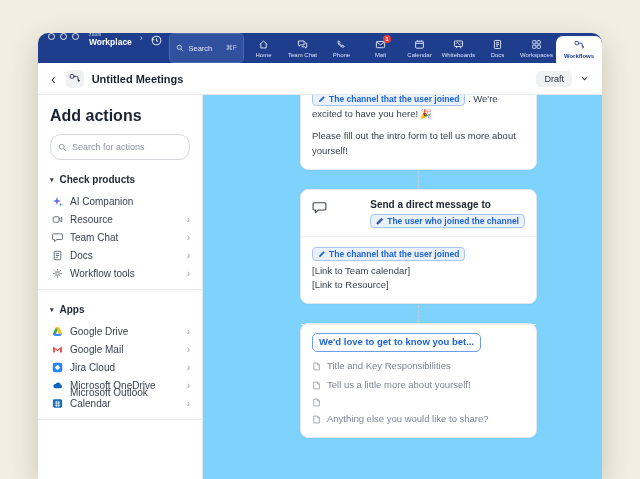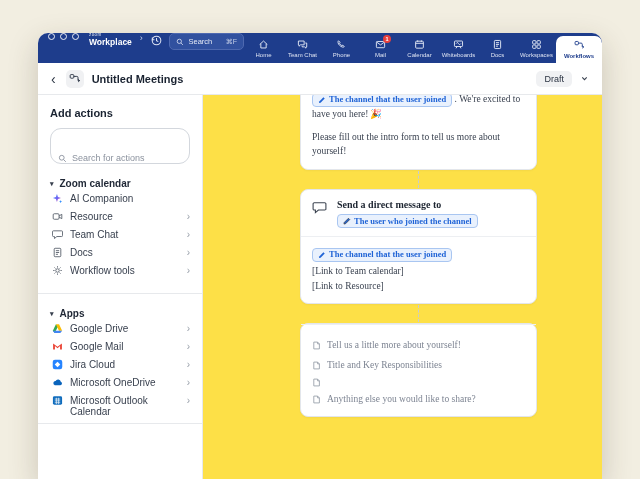--- a/index.html
+++ b/index.html
@@ -12,21 +12,21 @@
 
   
   .navbar { height:30px; background:#1e3d8c; display:flex; padding-left:10px; color:#fff; }
   .traffic { display:flex; gap:5px; margin-right:10px; }
   .tl { width:7px; height:7px; border:1.2px solid rgba(255,255,255,.9); border-radius:50%; }
   .logo { display:flex; flex-direction:column; line-height:1; margin-right:8px; }
   .logo-top { font-size:4.5px; letter-spacing:.4px; color:#dfe5f4; }
   .logo-bottom { font-size:8.5px; font-weight:bold; color:#fff; }
   .nav-caret { font-size:9px; color:#c9d3ea; margin-right:7px; cursor:default; }
   .history { width:15px; height:15px; display:flex; align-items:center; justify-content:center; margin-right:7px; }
-  .search-pill { width:86px; height:17px; background:#31519f; border:1px solid #4e69b0; border-radius:5px;
+  .search-pill { width:86px; height:30px; background:#31519f; border:1px solid #4e69b0; border-radius:5px;
                  display:flex; align-items:center; gap:4px; padding:0 6px; font-size:7.5px; color:#e4e9f5; }
   .search-pill .kbd { margin-left:auto; color:#c3cde6; font-size:7px; }
   .nav-items { display:flex; margin-left:auto; align-items:flex-end; height:30px; }
   .nav-item { width:39px; height:30px; display:flex; flex-direction:column; align-items:center; justify-content:center;
               gap:2px; font-size:6px; color:#dde3f2; cursor:pointer; position:relative; }
   .nav-item svg { width:11px; height:11px; stroke:#e8edf8; }
   .badge { position:absolute; top:2px; left:22px; min-width:8px; height:8px; padding:0 1px; background:#e8403d;
            border-radius:5px; color:#fff; font-size:5.5px; line-height:8px; text-align:center; font-weight:bold; }
   .nav-tab-active { width:46px; height:27px; background:#fff; border-radius:7px 7px 0 0; color:#1e3d8c;
                     display:flex; flex-direction:column; align-items:center; justify-content:center; gap:2px;
@@ -39,35 +39,35 @@
   .wf-badge { width:18px; height:18px; border-radius:5px; background:#f0f1f3; display:flex; align-items:center; justify-content:center; margin-right:8px; }
   .wf-badge svg { width:12px; height:12px; stroke:#333c4c; }
   .title { font-size:11px; font-weight:bold; color:#1a2331; }
   .hspace { flex:1; }
   .draft-pill { background:#f0f1f3; border-radius:5px; padding:3px 8px; font-size:9px; color:#2a3342; cursor:pointer;text-align:center; }
   .draft-caret { margin-left:8px; cursor:pointer; display:flex; }
 
   
   .content { display:flex; height:384px; }
   .sidebar { width:165px; min-width:165px; background:#fff; border-right:1px solid #e7e9ec; padding:12px 12px 0; }
-  .side-title { font-size:11px; font-weight:bold; color:#1a2331; margin-bottom:9px; }
-  .side-search { height:36px; border:1px solid #d3d7dd; border-radius:11px; display:flex; align-items:flex-end; gap:5px;
+  .side-title { font-size:16px; font-weight:bold; color:#1a2331; margin-bottom:9px; }
+  .side-search { height:26px; border:1px solid #d3d7dd; border-radius:11px; display:flex; align-items:center; gap:5px;
                  padding:0 7px; color:#8b929e; font-size:9px; cursor:text; }
   .section-head { display:flex; align-items:center; gap:6px; margin:14px 0 4px; font-size:10px; font-weight:bold; color:#1f2735; cursor:pointer; }
   .caret-down { font-size:7px; color:#39414f; }
-  .side-item { height:18px; display:flex; align-items:flex-start; gap:7px; font-size:10px; color:#39414f; cursor:pointer; padding-left:2px; }
+  .side-item { height:18px; display:flex; align-items:flex-end; gap:7px; font-size:10px; color:#39414f; cursor:pointer; padding-left:2px; }
   .side-item .ico { width:11px; height:11px; display:flex; align-items:center; justify-content:center; }
   .side-item .chev { margin-left:auto; color:#9aa1ab; font-size:10px; }
   .side-div { border-top:1px solid #e7e9ec; margin:10px -12px 0; }
 
-  .canvas { flex:1; background:#fde047; overflow:hidden; padding-left:97px;font-family:Liberation Serif, serif; }
+  .canvas { flex:1; background:#7dd3fc; overflow:hidden; padding-left:97px; }
   .flow { width:237px; display:flex; flex-direction:column; align-items:center; }
   .card { width:237px; background:#fff; border:1px solid #e3e6eb; border-radius:8px;
           box-shadow:0 1px 2px rgba(20,30,50,.04); font-size:9.5px; color:#3a4250; cursor:pointer; }
-  .card-head { display:flex; gap:10px; padding:9px 11px 8px; align-items:flex-start; }
+  .card-head { display:flex; gap:10px; padding:9px 11px 8px; align-items:flex-start;justify-content:space-between; }
   .card-head svg { width:15px; height:15px; stroke:#3c4451; flex:none; margin-top:1px; }
   .head-col { display:flex; flex-direction:column; gap:4px; }
   .card-title { font-size:10px; font-weight:bold; color:#1c2430; }
   .card-div { border-top:1px solid #edeff2; }
   .card-body { padding:8px 11px 10px; line-height:1.55; }
   .chip { display:inline-flex; align-items:center; gap:3px; background:#e9f1fd; border:1px solid #a9c6f1;
           color:#1f63d6; border-radius:4px; padding:0 5px; height:14px; font-size:8.5px; font-weight:bold;
           cursor:pointer; white-space:nowrap; vertical-align:middle; }
   .chip svg { width:8px; height:8px; fill:#1f63d6; }
   .connector { height:17px; width:0; border-left:1.6px dashed #c6cad1; margin:1px 0; }
@@ -202,21 +202,21 @@
       <div class="side-search">
         <svg viewBox="0 0 12 12" width="9" height="9" fill="none" stroke="#8b929e" stroke-width="1.2">
           <circle cx="5" cy="5" r="3.2"></circle>
             <path d="M7.6 7.6 L10.4 10.4"></path>
         </svg>
         <span>Search for actions</span>
       </div>
 
       <div class="section-head">
         <span class="caret-down">▾</span>
-        <span>Zoom calendar</span>
+        <span>Check products</span>
       </div>
 
       <div class="side-item">
         <span class="ico">
           <svg viewBox="0 0 12 12" width="11" height="11">
             <defs>
                 <linearGradient id="aig" x1="0" y1="0" x2="1" y2="1">
               <stop offset="0" stop-color="#2d8cff"></stop>
                   <stop offset=".6" stop-color="#7a5cf0"></stop>
                   <stop offset="1" stop-color="#ff5c4d"></stop>
@@ -373,36 +373,37 @@
             <div>[Link to Team calendar]</div>
             <div>[Link to Resource]</div>
           </div>
         </div>
 
         <div class="connector"></div>
 
         <div class="card">
           <div class="card-div"></div>
           <div class="card-body">
+            <span class="form-chip">We'd love to get to know you bet...</span>
+            <div class="form-item">
+              <svg viewBox="0 0 10 10" fill="none" stroke-width="1">
+                  <path d="M2 1.2 h4.2 L8.2 3.2 v5.6 h-6.2 z M6.2 1.2 v2 h2"></path>
+                </svg>
+              <span>Title and Key Responsibilities</span>
+            </div>
             <div class="form-item">
               <svg viewBox="0 0 10 10" fill="none" stroke-width="1">
                   <path d="M2 1.2 h4.2 L8.2 3.2 v5.6 h-6.2 z M6.2 1.2 v2 h2"></path>
                 </svg>
               <span>Tell us a little more about yourself!</span>
             </div>
             <div class="form-item">
               <svg viewBox="0 0 10 10" fill="none" stroke-width="1">
                   <path d="M2 1.2 h4.2 L8.2 3.2 v5.6 h-6.2 z M6.2 1.2 v2 h2"></path>
                 </svg>
-              <span>Title and Key Responsibilities</span>
-            </div>
-            <div class="form-item">
-              <svg viewBox="0 0 10 10" fill="none" stroke-width="1">
-                  <path d="M2 1.2 h4.2 L8.2 3.2 v5.6 h-6.2 z M6.2 1.2 v2 h2"></path>
-                </svg>
             </div>
             <div class="form-item">
               <svg viewBox="0 0 10 10" fill="none" stroke-width="1">
                   <path d="M2 1.2 h4.2 L8.2 3.2 v5.6 h-6.2 z M6.2 1.2 v2 h2"></path>
                 </svg>
               <span>Anything else you would like to share?</span>
             </div>
           </div>
         </div>
 

